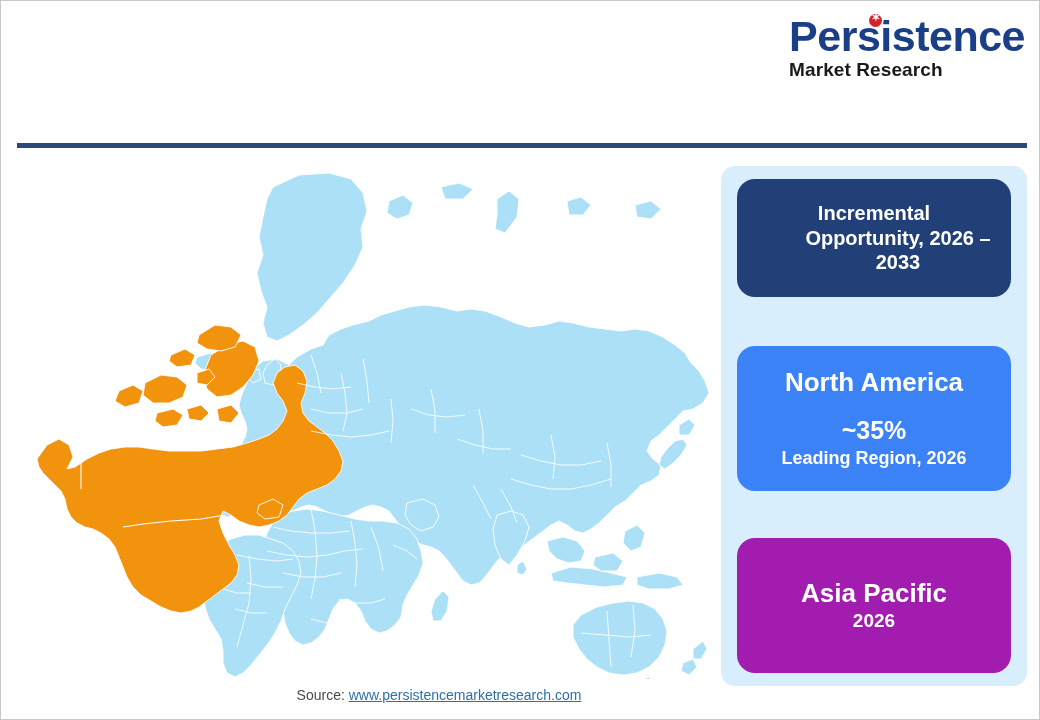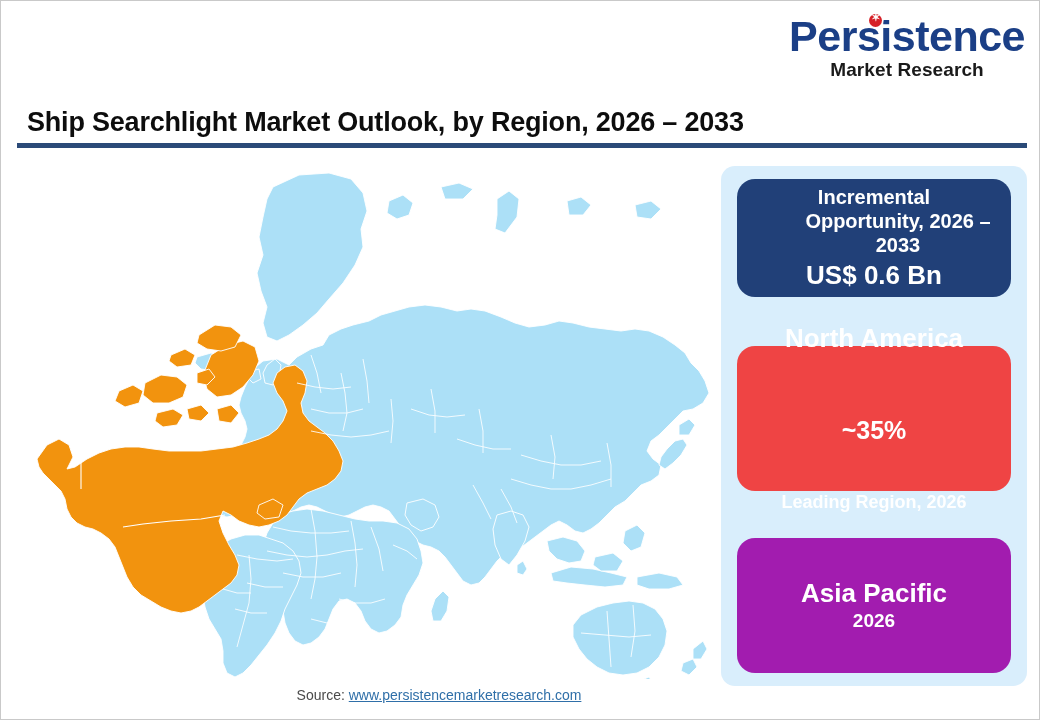--- a/index.html
+++ b/index.html
@@ -10,21 +10,21 @@
   }
   #page{
     position:relative;width:1040px;height:720px;box-sizing:border-box;
     background:#ffffff;
     border:1px solid #c9c9c9;
   }
 
   
   #logo{
     position:absolute;right:14px;top:14px;
-    text-align:center;
+    text-align:left;
     line-height:1;
   }
   #logo-main{
     font-size:43px;font-weight:bold;color:#1b3f86;
     letter-spacing:-0.5px;
     position:relative;display:inline-block;
     font-family:"Liberation Sans", sans-serif;
   }
   #logo-sub{
     font-size:19px;font-weight:bold;color:#1a1a1a;
@@ -69,21 +69,21 @@
     box-sizing:border-box;
   }
   .card{
     position:absolute;left:16px;width:274px;
     border-radius:18px;
     display:flex;flex-direction:column;align-items:center;justify-content:center;
     text-align:center;color:#ffffff;
     box-sizing:border-box;padding:18px 10px;
   }
   #card-incremental{top:13px;height:118px;background:#214078;}
-  #card-north-america{top:180px;height:145px;background:#ef4444;gap:44px;}
+  #card-north-america{top:180px;height:145px;background:#3b82f6;}
   #card-asia-pacific{top:372px;height:135px;background:#a21caf;}
 
   .card-line1{font-size:20px;font-weight:bold;line-height:1.22;}
   .card-line2{font-size:20px;font-weight:bold;line-height:1.22;margin-left:48px;}
   .card-big{font-size:26px;font-weight:bold;line-height:1.25;margin-top:1px;}
   .card-na-title{font-size:26px;font-weight:bold;line-height:1.2;}
   .card-na-pct{font-size:25px;font-weight:bold;line-height:1.25;margin-top:17px;}
   .card-na-sub{font-size:18px;font-weight:bold;line-height:1.25;margin-top:1px;}
   .card-ap-title{font-size:26px;font-weight:bold;line-height:1.2;}
   .card-ap-sub{font-size:19px;font-weight:bold;line-height:1.3;}
@@ -101,21 +101,20 @@
 <div id="page">
 
   <div id="logo">
     <div id="logo-main">
       <span>Persistence</span>
       <span id="logo-dot"></span>
     </div>
     <div id="logo-sub">Market Research</div>
   </div>
 
-  <div id="title">Ship Searchlight Market Outlook, by Region, 2026 – 2033</div>
   <div id="title-rule"></div>
 
   <div id="map-area">
     <svg id="map-svg" width="710" height="520" viewBox="0 0 710 520">
       <g stroke="#ffffff" stroke-width="0.9" stroke-linejoin="round">
 
         <g fill="#ace0f7">
 
           <path d="M262,28 L288,16 L318,14 L340,20 L352,34 L356,52 L350,70 L352,88 L344,106 L332,124 L318,140 L306,154 L292,166 L278,176 L266,182 L256,178 L252,164 L256,148 L250,132 L246,114 L252,96 L248,78 L252,58 L256,40 Z"></path>
           <path d="M186,198 L200,194 L212,198 L214,206 L204,212 L190,210 L184,204 Z"></path>
@@ -260,21 +259,20 @@
         </g>
       </g>
     </svg>
   </div>
 
   <div id="side-panel">
 
     <div class="card" id="card-incremental">
       <div class="card-line1">Incremental</div>
       <div class="card-line2">Opportunity, 2026 – 2033</div>
-      <div class="card-big">US$ 0.6 Bn</div>
     </div>
 
     <div class="card" id="card-north-america">
       <div class="card-na-title">North America</div>
       <div class="card-na-pct">~35%</div>
       <div class="card-na-sub">Leading Region, 2026</div>
     </div>
 
     <div class="card" id="card-asia-pacific">
       <div class="card-ap-title">Asia Pacific</div>

